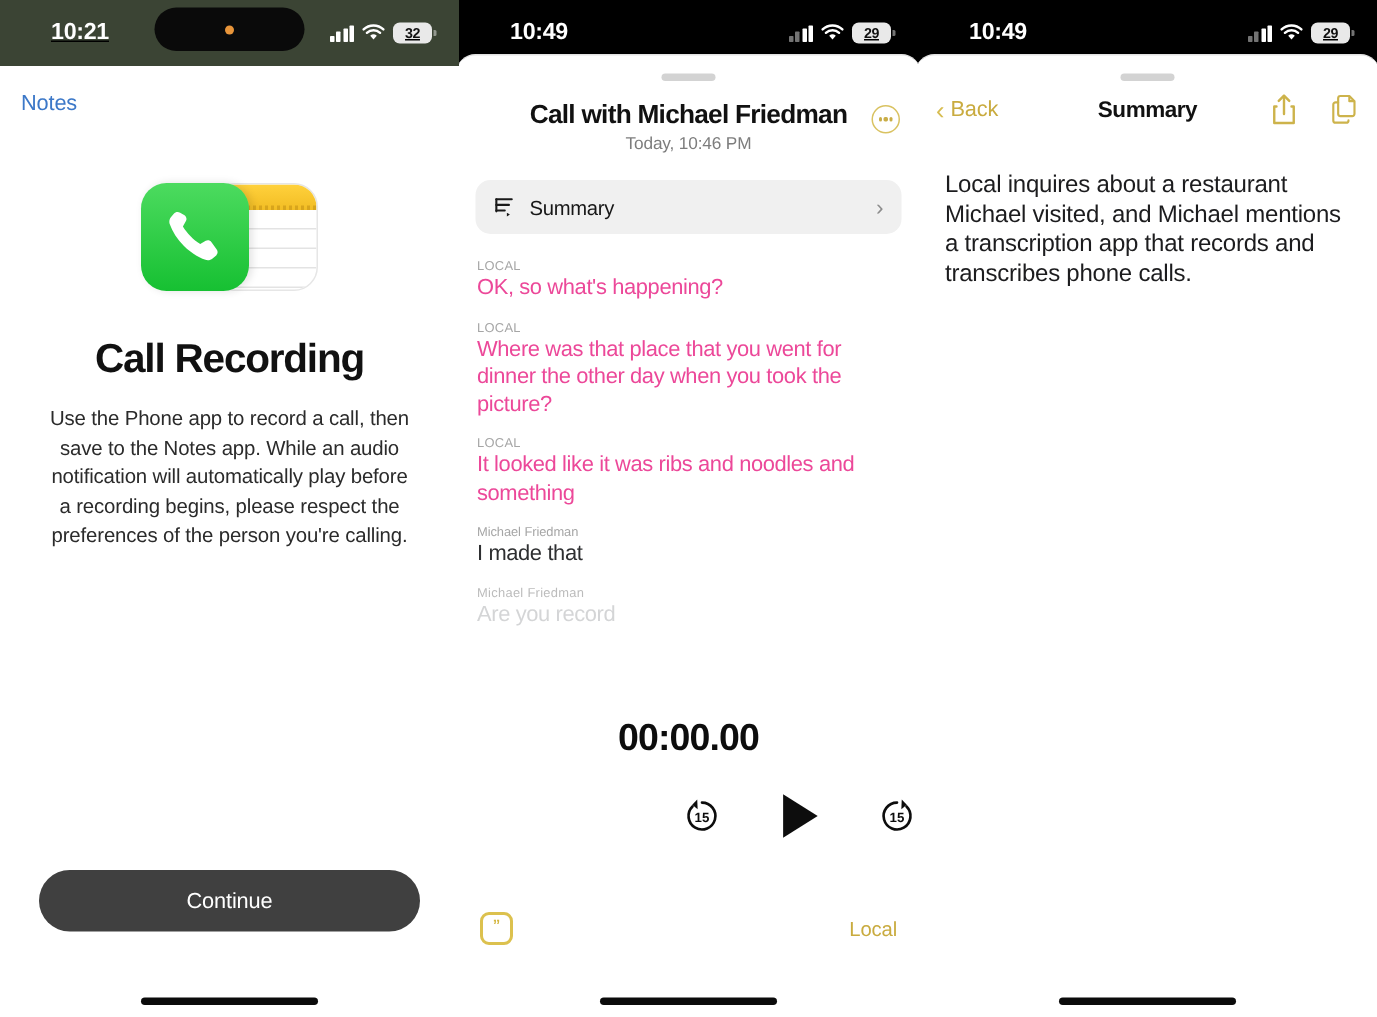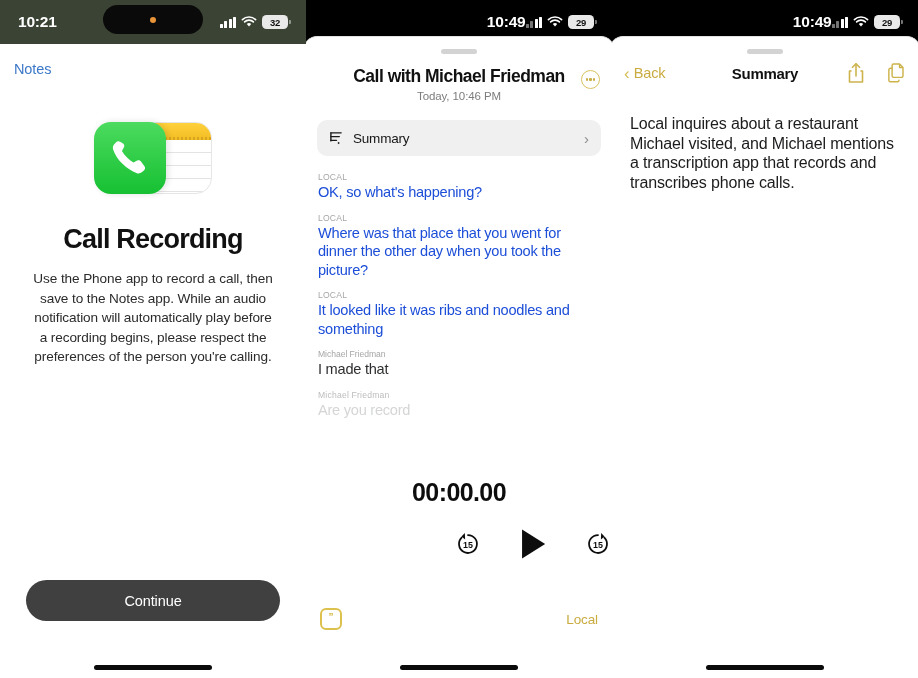--- a/index.html
+++ b/index.html
@@ -9,25 +9,26 @@
     font-family: "Liberation Sans", sans-serif;
     overflow: hidden;
   }
   .screens { display: flex; width: 918px; height: 678px; }
   .screen { width: 306px; height: 678px; position: relative; background: #fff; overflow: hidden; }
 
   
   .statusbar {
     height: 44px; width: 100%;
     display: flex; align-items: center; justify-content: space-between;
-    padding: 0 18px 0 18px;
+    padding: 0 18px 0 34px;
     position: relative;
+    text-decoration: underline;
   }
   .sb-dark { background: #3b4434; }
-  .sb-black { background: #000000; justify-content: flex-end; }
+  .sb-black { background: #000000; }
   .sb-time {
     color: #fff; font-size: 15.5px; font-weight: bold;
     letter-spacing: -0.2px; font-family: "Liberation Sans", sans-serif;
   }
   .sb-right { display: flex; align-items: center; gap: 5px; }
   .dyn-island {
     position: absolute; left: 50%; transform: translateX(-50%);
     top: 5px; width: 100px; height: 29px; border-radius: 16px;
     background: #0a0a0a; display: flex; align-items: center; justify-content: center;
   }
@@ -132,21 +133,21 @@
     display: flex; align-items: center; padding: 0 12px; cursor: pointer;
   }
   .summary-row .lbl { font-size: 13.5px; color: #171717; margin-left: 9px; letter-spacing: -0.2px; flex: 1; }
   .chev-r { color: #8c8c8c; font-size: 15px; }
 
   .transcript { margin: 16px 12px 0; }
   .t-item { margin-bottom: 11px; }
   .t-spk {
     font-size: 8.6px; color: #a6a6a6; letter-spacing: 0.2px; margin-bottom: 1px;
   }
-  .t-txt { font-size: 14.6px; line-height: 18.5px; color: #1d4ed8; letter-spacing: -0.25px; }
+  .t-txt { font-size: 14.6px; line-height: 18.5px; color: #ec4899; letter-spacing: -0.25px; }
   .t-item.self .t-spk { letter-spacing: -0.05px; }
   .t-item.self .t-txt { color: #2e2f31; }
   .t-item.faded .t-txt { color: #c6c7c9; }
   .t-item.faded { opacity: .75; }
 
   .t-fade {
     position: absolute; left: 0; right: 0; top: 432px; height: 46px;
     background: linear-gradient(rgba(255,255,255,0), #fff 72%);
     pointer-events: none;
   }

